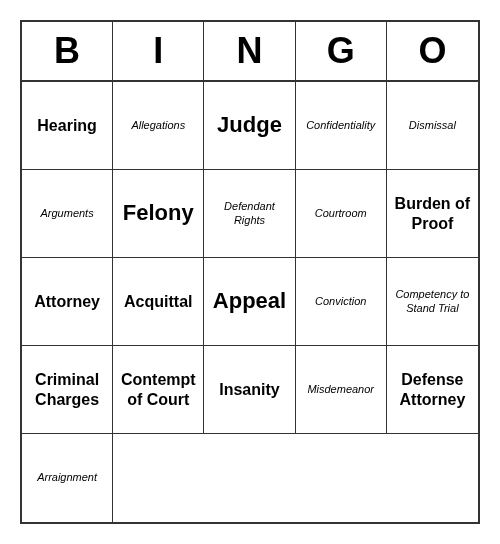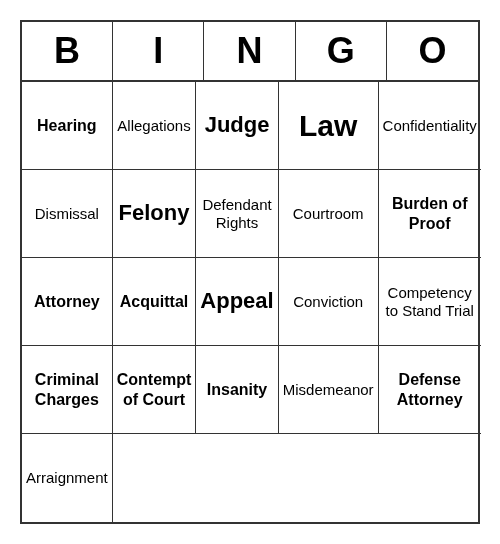--- a/index.html
+++ b/index.html
@@ -55,21 +55,22 @@
     }
     .text-large {
       font-size: 22px;
       font-weight: bold;
     }
     .text-medium {
       font-size: 16px;
       font-weight: bold;
     }
     .text-small {
-      font-size: 15px;
+      font-size: 11px;
+      font-style: italic;
     }
     .text-xlarge {
       font-size: 30px;
       font-weight: bold;
     }
   </style>
 </head>
 <body>
 
 <div class="bingo-card">
@@ -84,27 +85,27 @@
   <div class="bingo-cell">
         <span class="text-medium">Hearing</span>
       </div>
       <div class="bingo-cell">
         <span class="text-small">Allegations</span>
       </div>
       <div class="bingo-cell">
         <span class="text-large">Judge</span>
       </div>
       <div class="bingo-cell">
-        <span class="text-xlarge">Law</span>
-      </div>
-      <div class="bingo-cell">
         <span class="text-small">Confidentiality</span>
       </div>
       <div class="bingo-cell">
         <span class="text-small">Dismissal</span>
+      </div>
+      <div class="bingo-cell">
+        <span class="text-small">Arguments</span>
       </div>
       <div class="bingo-cell">
         <span class="text-large">Felony</span>
       </div>
       <div class="bingo-cell">
         <span class="text-small">Defendant Rights</span>
       </div>
       <div class="bingo-cell">
         <span class="text-small">Courtroom</span>
       </div>

